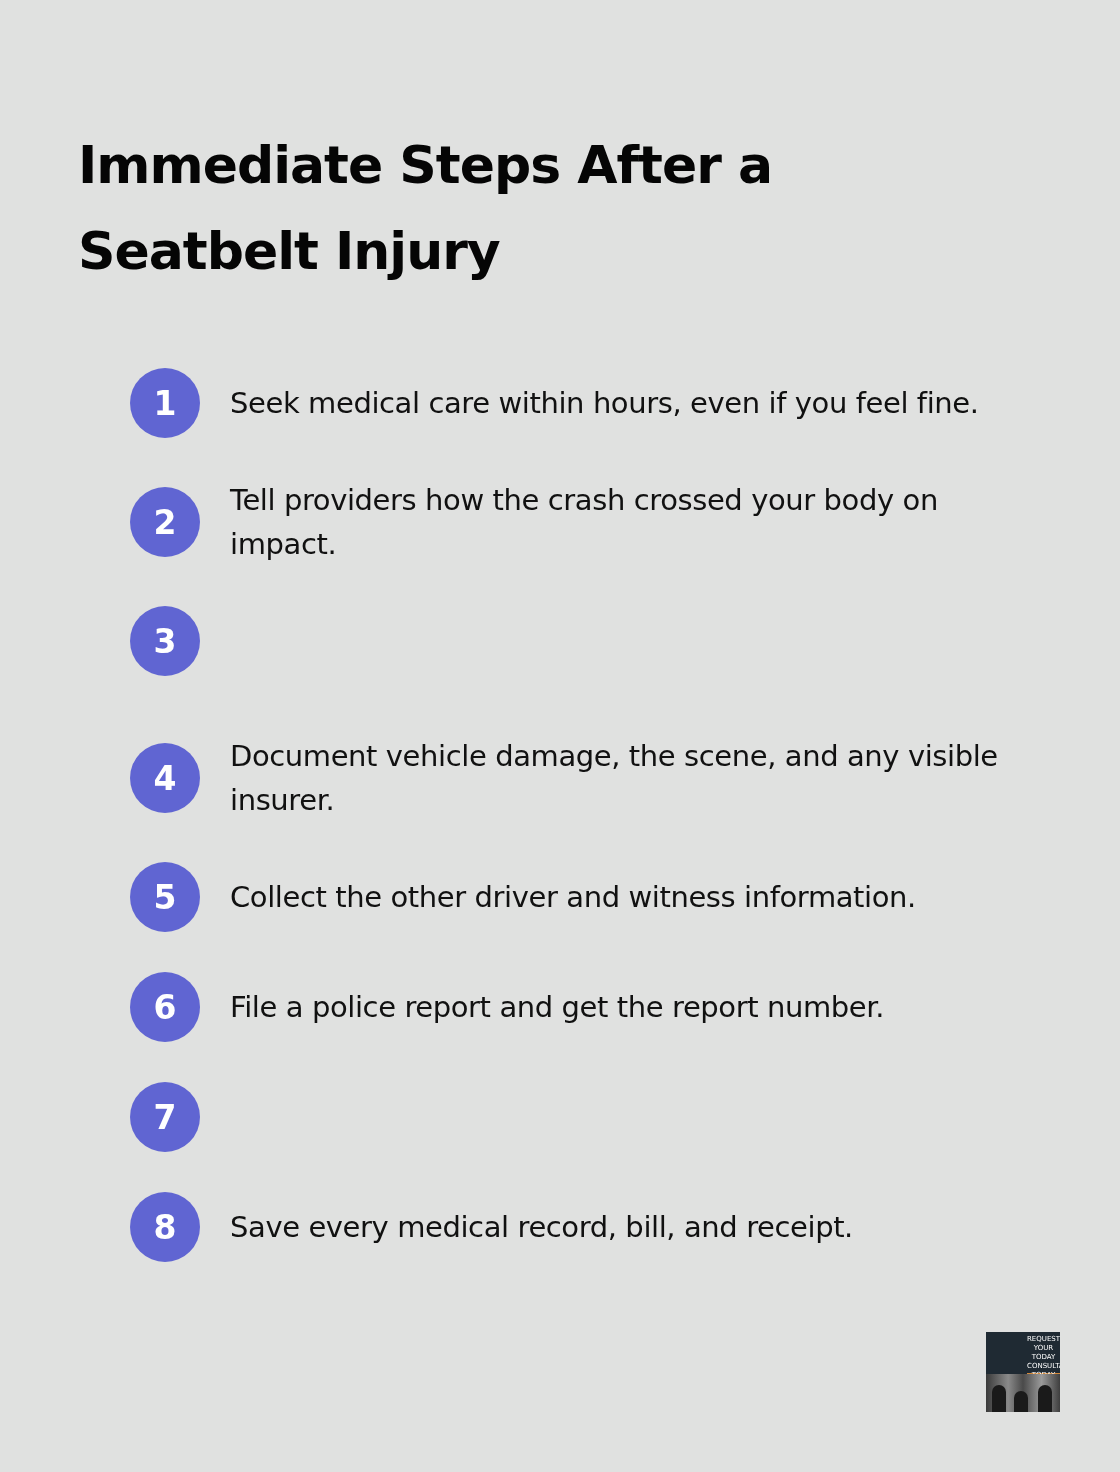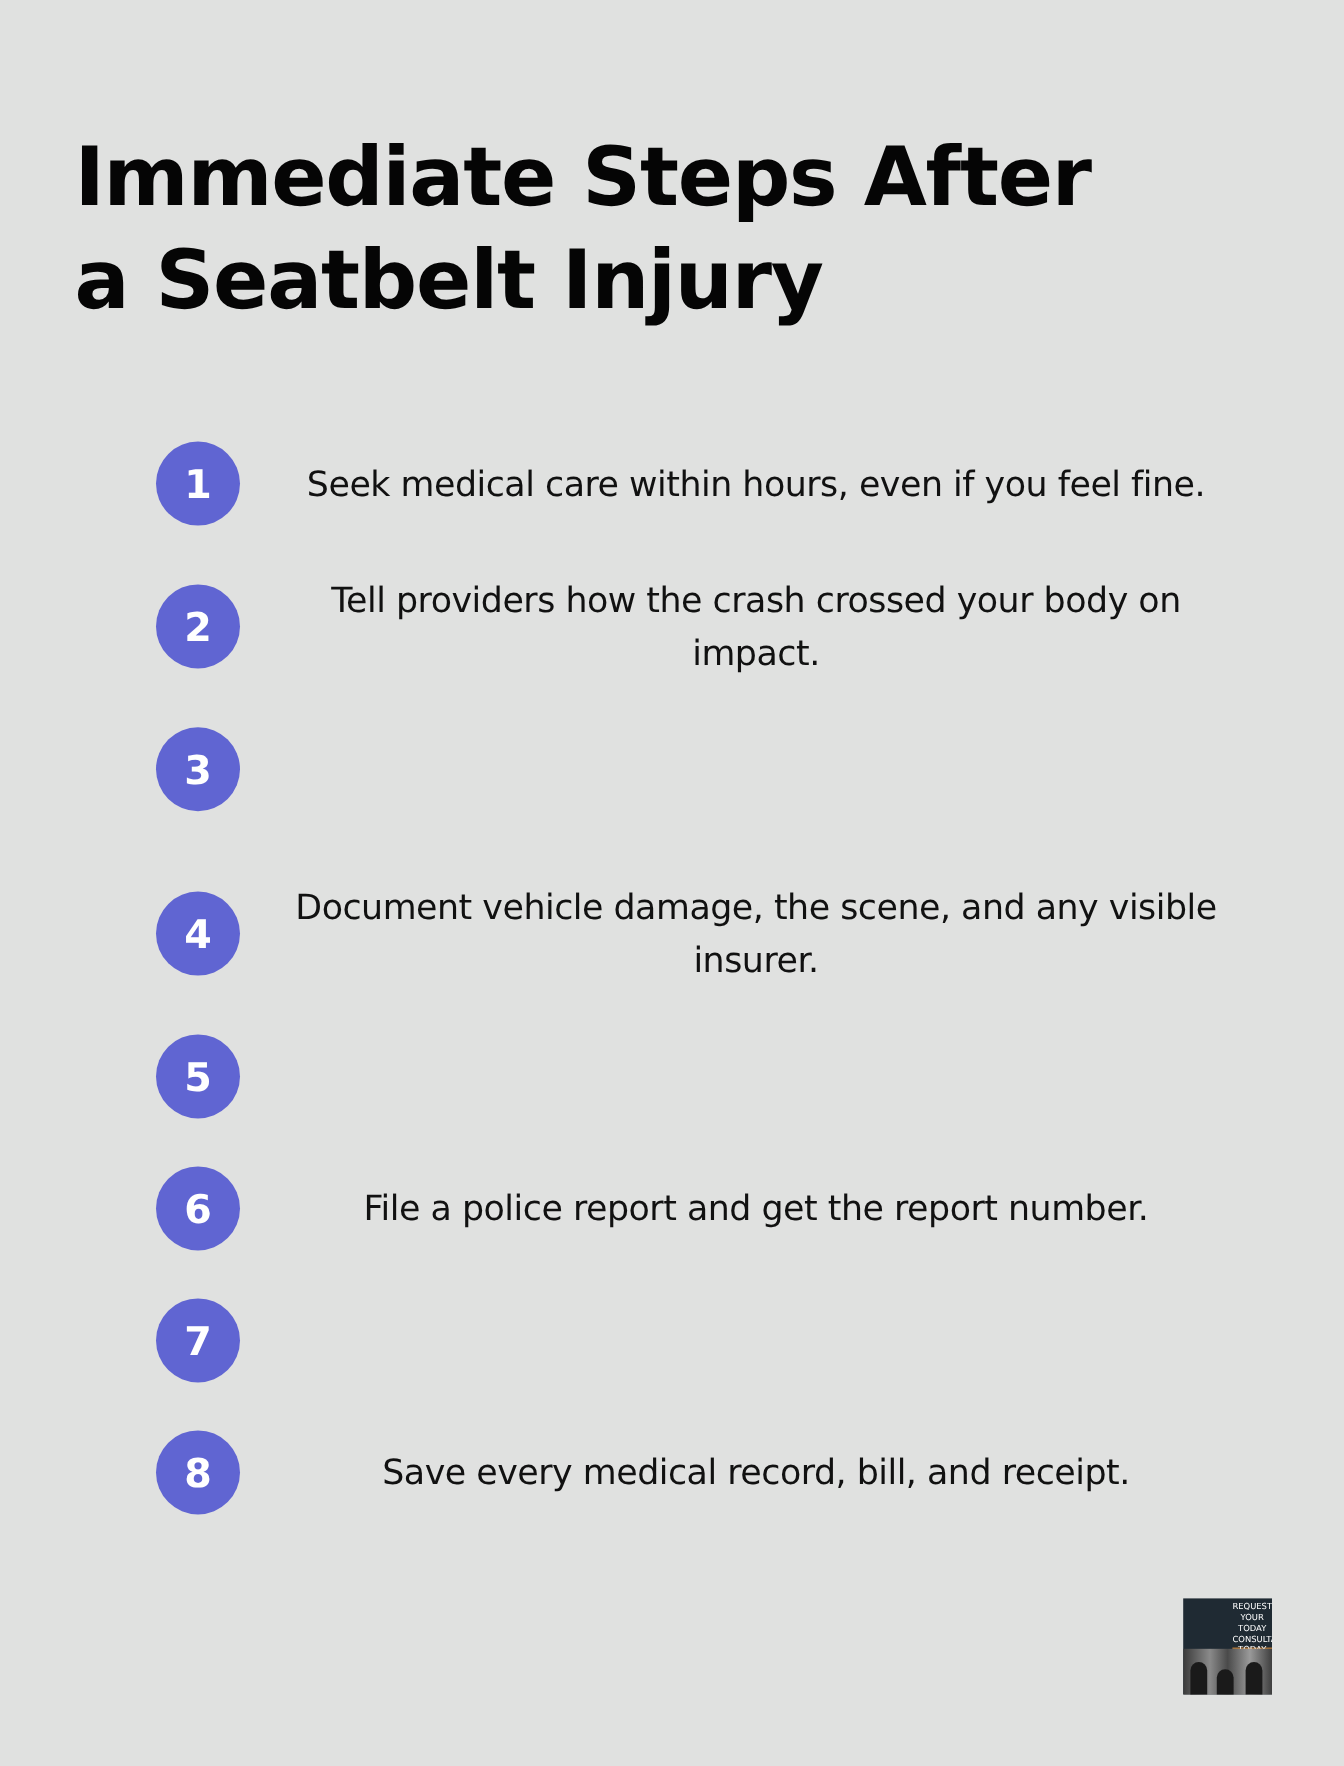--- a/index.html
+++ b/index.html
@@ -4,34 +4,34 @@
   <style>
     html, body { margin: 0; padding: 0; }
     body {
       width: 1120px; height: 1472px;
       background: #e0e1e0;
       font-family: "DejaVu Sans", "Liberation Sans", sans-serif;
       position: relative; overflow: hidden; color: #0d0d0d;
     }
     .title {
       position: absolute; left: 62px; top: 106px; width: 900px;
-      font-size: 68px; font-weight: bold; line-height: 86px; letter-spacing: -1px;
-      color: #050505; margin: 0;
+      font-size: 52px; font-weight: bold; line-height: 86px; letter-spacing: -1px;
+      color: #050505; margin: 16px;
     }
     .step { position: absolute; left: 130px; width: 920px; display: flex; align-items: center; }
     .circle {
       width: 70px; height: 70px; border-radius: 50%;
       background: #6065d2; color: #fff;
       font-size: 33px; font-weight: bold;
       display: flex; align-items: center; justify-content: center;
       flex-shrink: 0;
     }
     .text {
       margin-left: 30px; font-size: 29px; line-height: 44px; color: #111;
-      width: 800px; letter-spacing: -0.4px; text-align: center;
+      width: 800px; letter-spacing: -0.4px;
     }
     .badge {
       position: absolute; left: 986px; top: 1332px; width: 74px; height: 80px;
       background: #1f2a33; overflow: hidden;
     }
     .badge-text {
       color: #fff; font-size: 7px; font-weight: normal; text-align: center;
       line-height: 9px; padding-top: 3px; height: 38px;
       border-bottom: 1px solid #d4893a;
       margin-left: 41px;
@@ -58,20 +58,21 @@
 </div>
 <div class="step" style="top:606px">
   <div class="circle">3</div>
 </div>
 <div class="step" style="top:734px">
   <div class="circle">4</div>
   <div class="text">Document vehicle damage, the scene, and any visible insurer.</div>
 </div>
 <div class="step" style="top:862px">
   <div class="circle">5</div>
+  <div class="text">Collect the other driver and witness information.</div>
 </div>
 <div class="step" style="top:972px">
   <div class="circle">6</div>
   <div class="text">File a police report and get the report number.</div>
 </div>
 <div class="step" style="top:1082px">
   <div class="circle">7</div>
 </div>
 <div class="step" style="top:1192px">
   <div class="circle">8</div>

